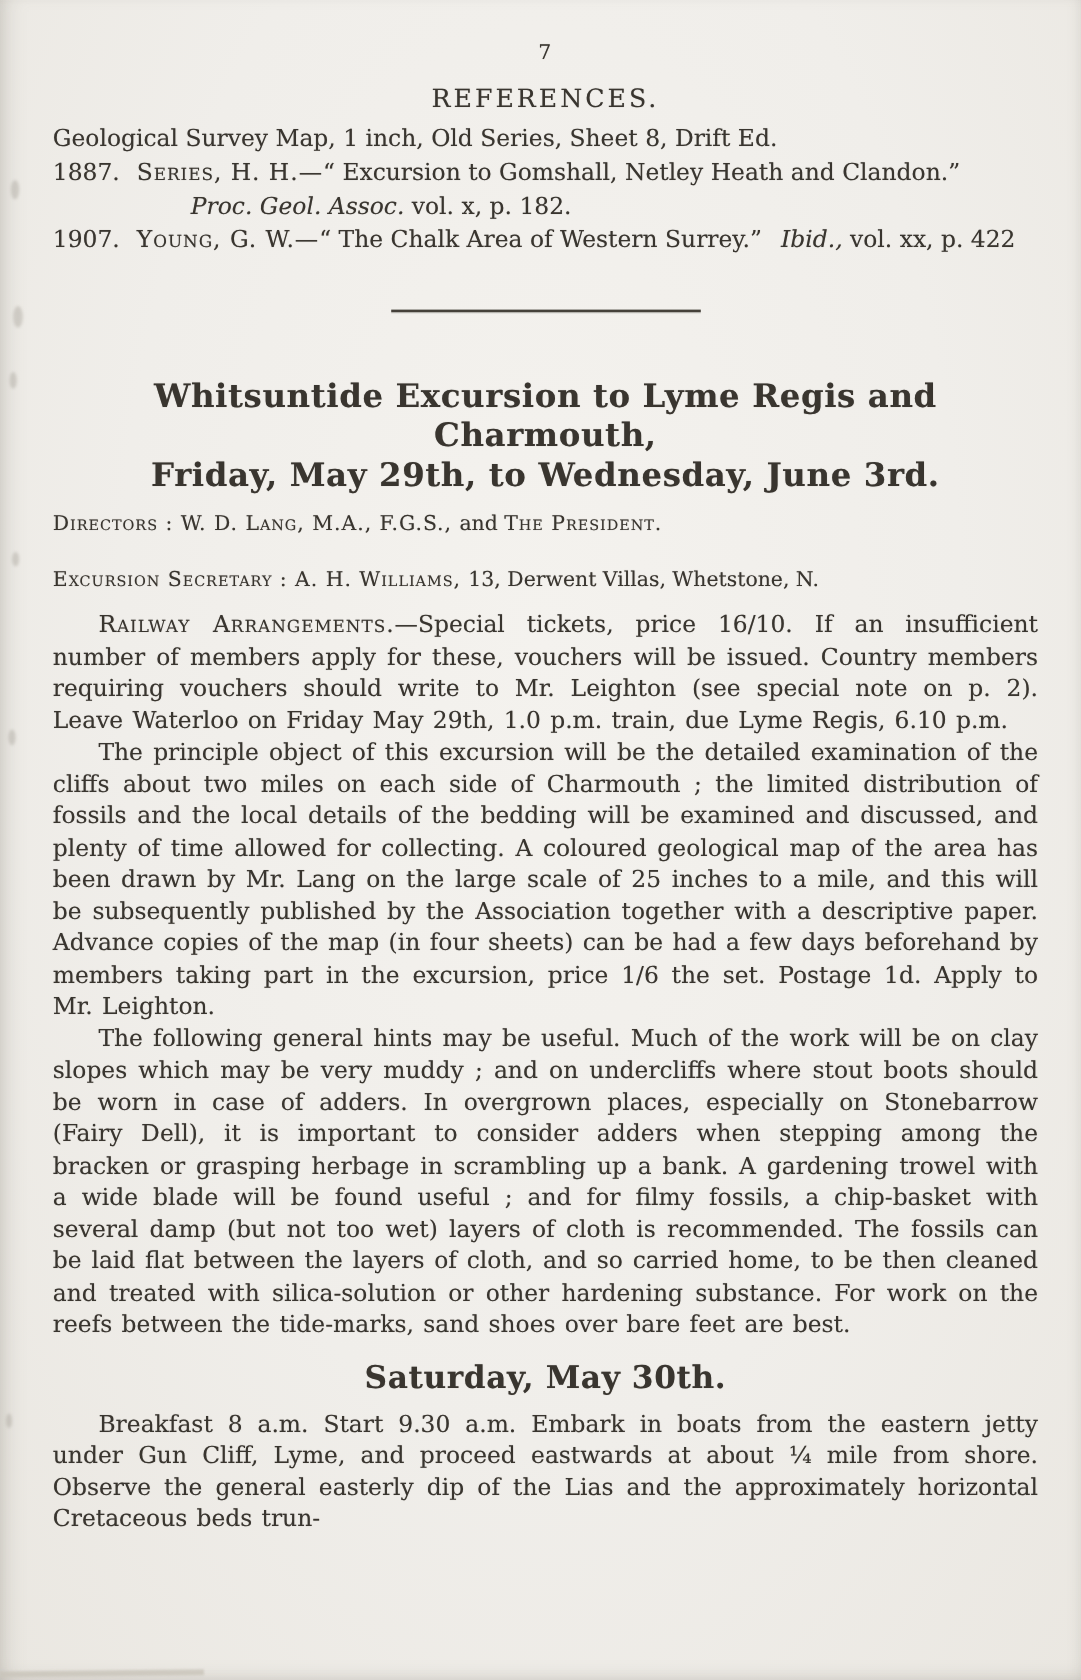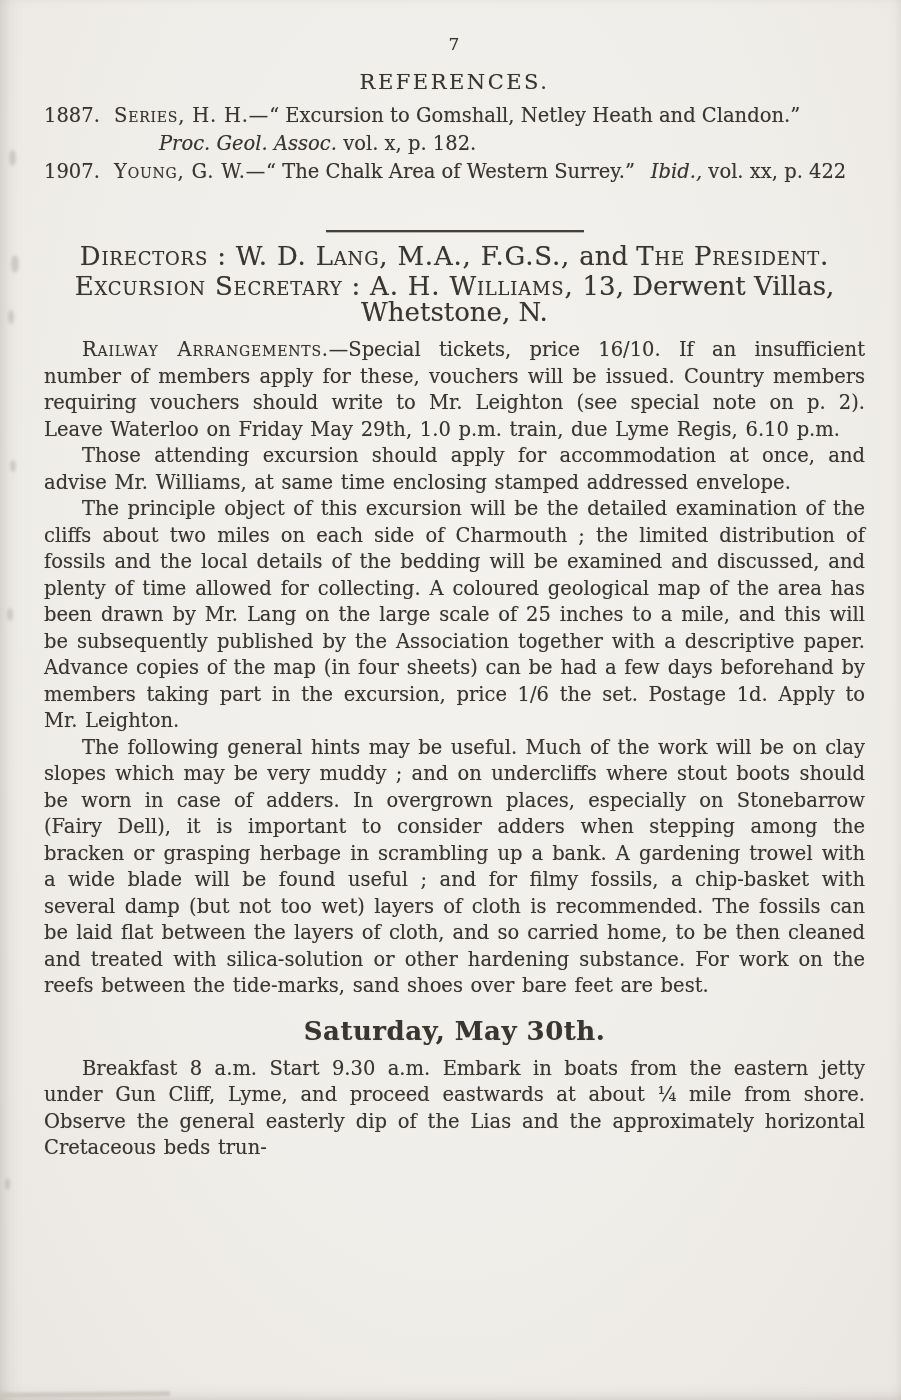--- a/index.html
+++ b/index.html
@@ -55,25 +55,24 @@
     margin: 54px 0 0;
     text-align: center;
     font-size: 27px;
     font-weight: 700;
     line-height: 33px;
     letter-spacing: 0.5px;
   }
 
   .center-line {
     margin: 11px 0 0;
-    text-align: center;
-    font-size: 26px;
+    font-size: 17px;
     line-height: 26px;
   }
-  .center-line.tight { margin-top: 4px; }
+  .center-line.tight { margin-top: 20px; }
 
   .body-par {
     margin: 0;
     font-size: 19.5px;
     line-height: 26.5px;
     text-align: justify;
     text-indent: 38px;
     word-spacing: 1.5px;
   }
   .body-par.first { margin-top: 12px; }
@@ -116,40 +115,44 @@
 </head>
 <body>
 
 <div class="sheet">
 
   <div class="page-number">7</div>
 
   <h2 class="refs-heading">REFERENCES.</h2>
 
   <div class="refs">
+    <p class="ref-intro">Geological Survey Map, 1 inch, Old Series, Sheet 8, Drift Ed.</p>
 
     <div class="ref-entry">
       <span class="ref-year">1887.</span><span><span class="seg-sc">Series, H. H.—</span><span>“ Excursion to Gomshall, Netley Heath and Clandon.”</span></span>
       <div class="ref-cont"><span class="seg-i">Proc. Geol. Assoc.</span><span> vol. x, p. 182.</span></div>
     </div>
 
 
     <div class="ref-entry">
       <span class="ref-year">1907.</span><span><span class="seg-sc">Young, G. W.—</span><span>“ The Chalk Area of Western Surrey.”  </span><span class="seg-i">Ibid.,</span><span> vol. xx, p. 422</span></span>
     </div>
   </div>
 
   <hr class="rule">
 
+  <h1 class="title">
+    <span>Whitsuntide Excursion to Lyme Regis and Charmouth,</span><br>
+    <span>Friday, May 29th, to Wednesday, June 3rd.</span>
+  </h1>
 
   <p class="center-line"><span class="seg-sc">Directors : W. D. Lang, M.A., F.G.S., </span><span>and </span><span class="seg-sc">The President.</span></p>
   <p class="center-line tight"><span class="seg-sc">Excursion Secretary : A. H. Williams, </span><span>13, Derwent Villas, Whetstone, N.</span></p>
 
   <p class="body-par first"><span class="seg-sc">Railway Arrangements.</span><span>—Special tickets, price 16/10.  If an insufficient number of members apply for these, vouchers will be issued.  Country members requiring vouchers should write to Mr. Leighton (see special note on p. 2).  Leave Waterloo on Friday May 29th, 1.0 p.m. train, due Lyme Regis, 6.10 p.m.</span></p>
-  <p class="body-par">Those attending excursion should apply for accommodation at once, and advise Mr. Williams, at same time enclosing stamped addressed envelope.</p>
   <p class="body-par">The principle object of this excursion will be the detailed examination of the cliffs about two miles on each side of Charmouth ; the limited distribution of fossils and the local details of the bedding will be examined and discussed, and plenty of time allowed for collecting.  A coloured geological map of the area has been drawn by Mr. Lang on the large scale of 25 inches to a mile, and this will be subsequently published by the Association together with a descriptive paper.  Advance copies of the map (in four sheets) can be had a few days beforehand by members taking part in the excursion, price 1/6 the set.  Postage 1d.  Apply to Mr. Leighton.</p>
   <p class="body-par">The following general hints may be useful.  Much of the work will be on clay slopes which may be very muddy ; and on undercliffs where stout boots should be worn in case of adders.  In overgrown places, especially on Stonebarrow (Fairy Dell), it is important to consider adders when stepping among the bracken or grasping herbage in scrambling up a bank.  A gardening trowel with a wide blade will be found useful ; and for filmy fossils, a chip-basket with several damp (but not too wet) layers of cloth is recommended.  The fossils can be laid flat between the layers of cloth, and so carried home, to be then cleaned and treated with silica-solution or other hardening substance.  For work on the reefs between the tide-marks, sand shoes over bare feet are best.</p>
 
   <h2 class="sat-heading">Saturday, May 30th.</h2>
   <p class="body-par sat-par">Breakfast 8 a.m.  Start 9.30 a.m.  Embark in boats from the eastern jetty under Gun Cliff, Lyme, and proceed eastwards at about ¼ mile from shore.  Observe the general easterly dip of the Lias and the approximately horizontal Cretaceous beds trun-</p>
 
   <div class="speck" style="left:9px; top:150px; width:7px; height:16px;"></div>
   <div class="speck" style="left:11px; top:255px; width:8px; height:18px;"></div>
   <div class="speck" style="left:8px; top:310px; width:6px; height:14px;"></div>
   <div class="speck" style="left:10px; top:460px; width:6px; height:12px;"></div>

